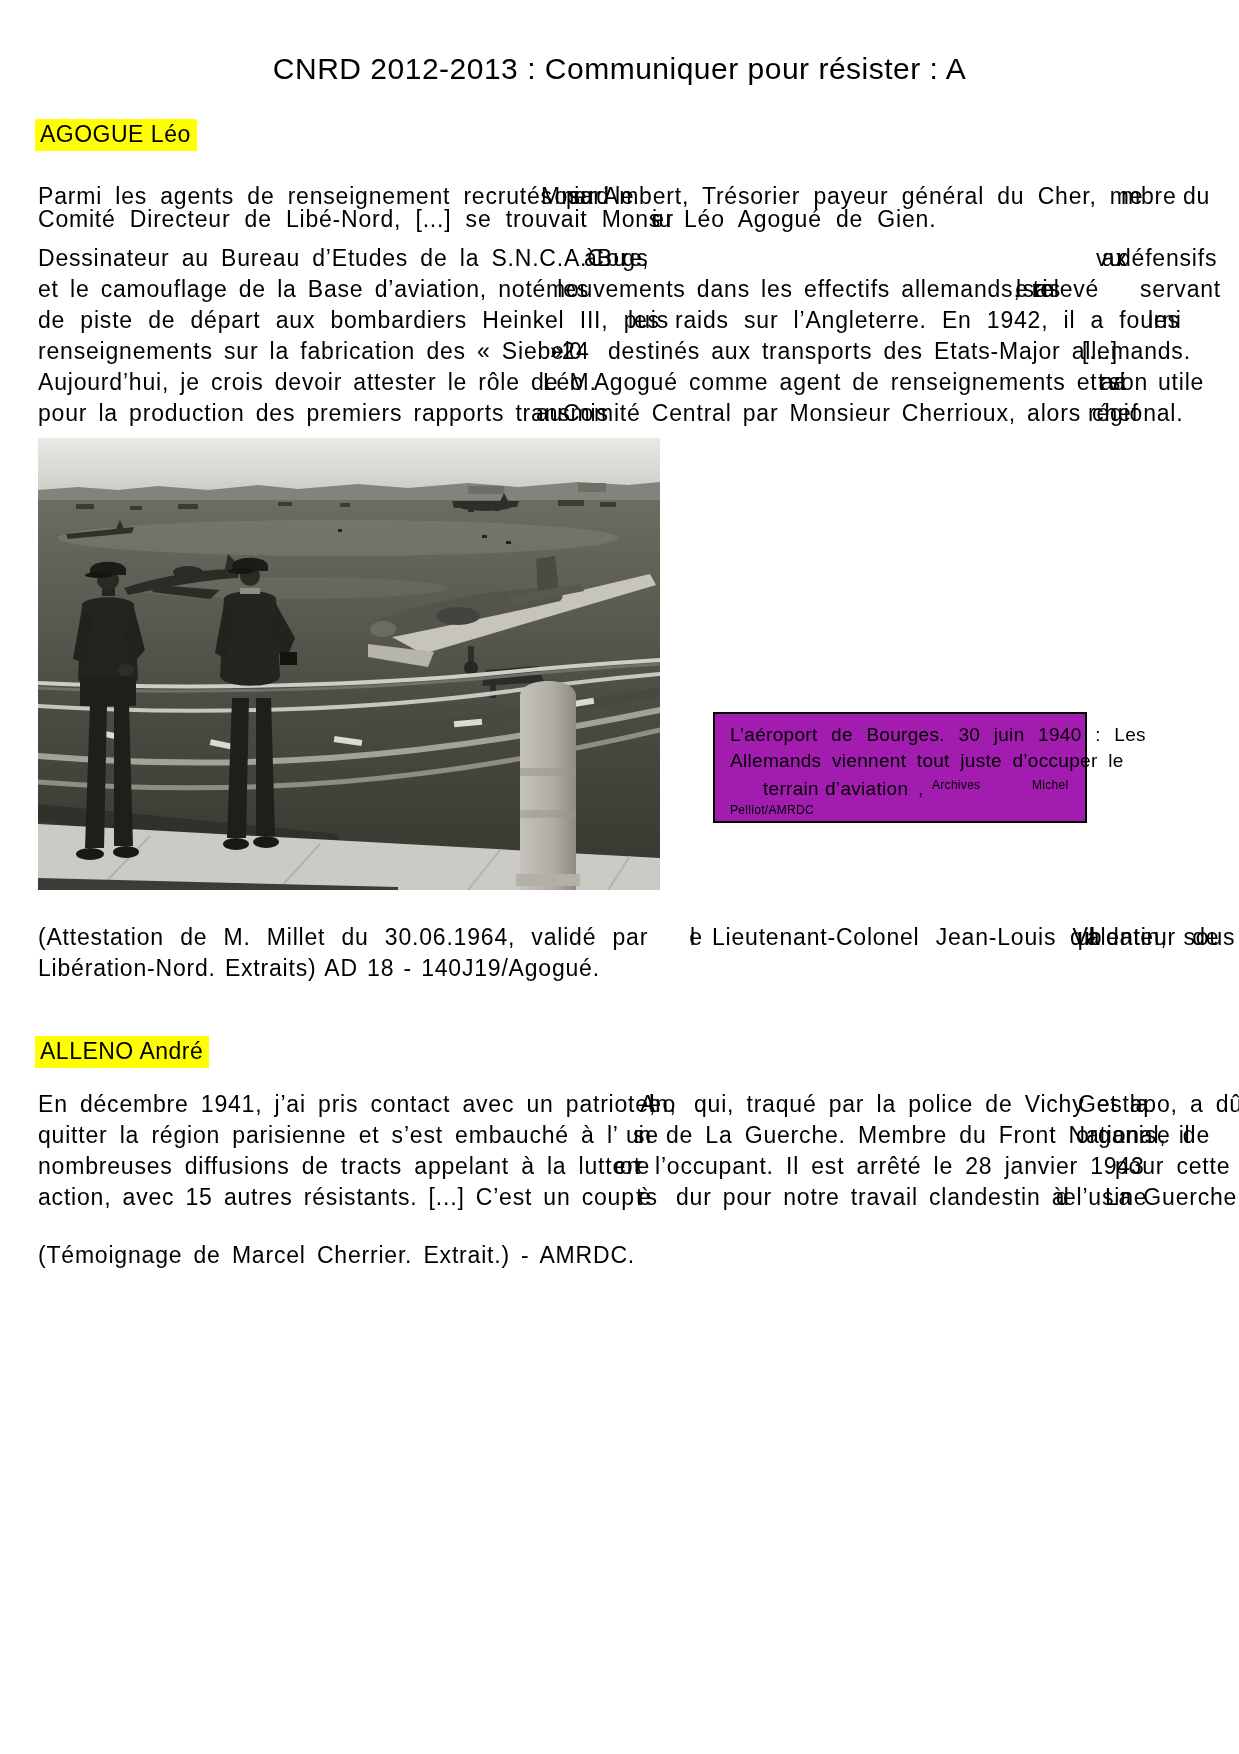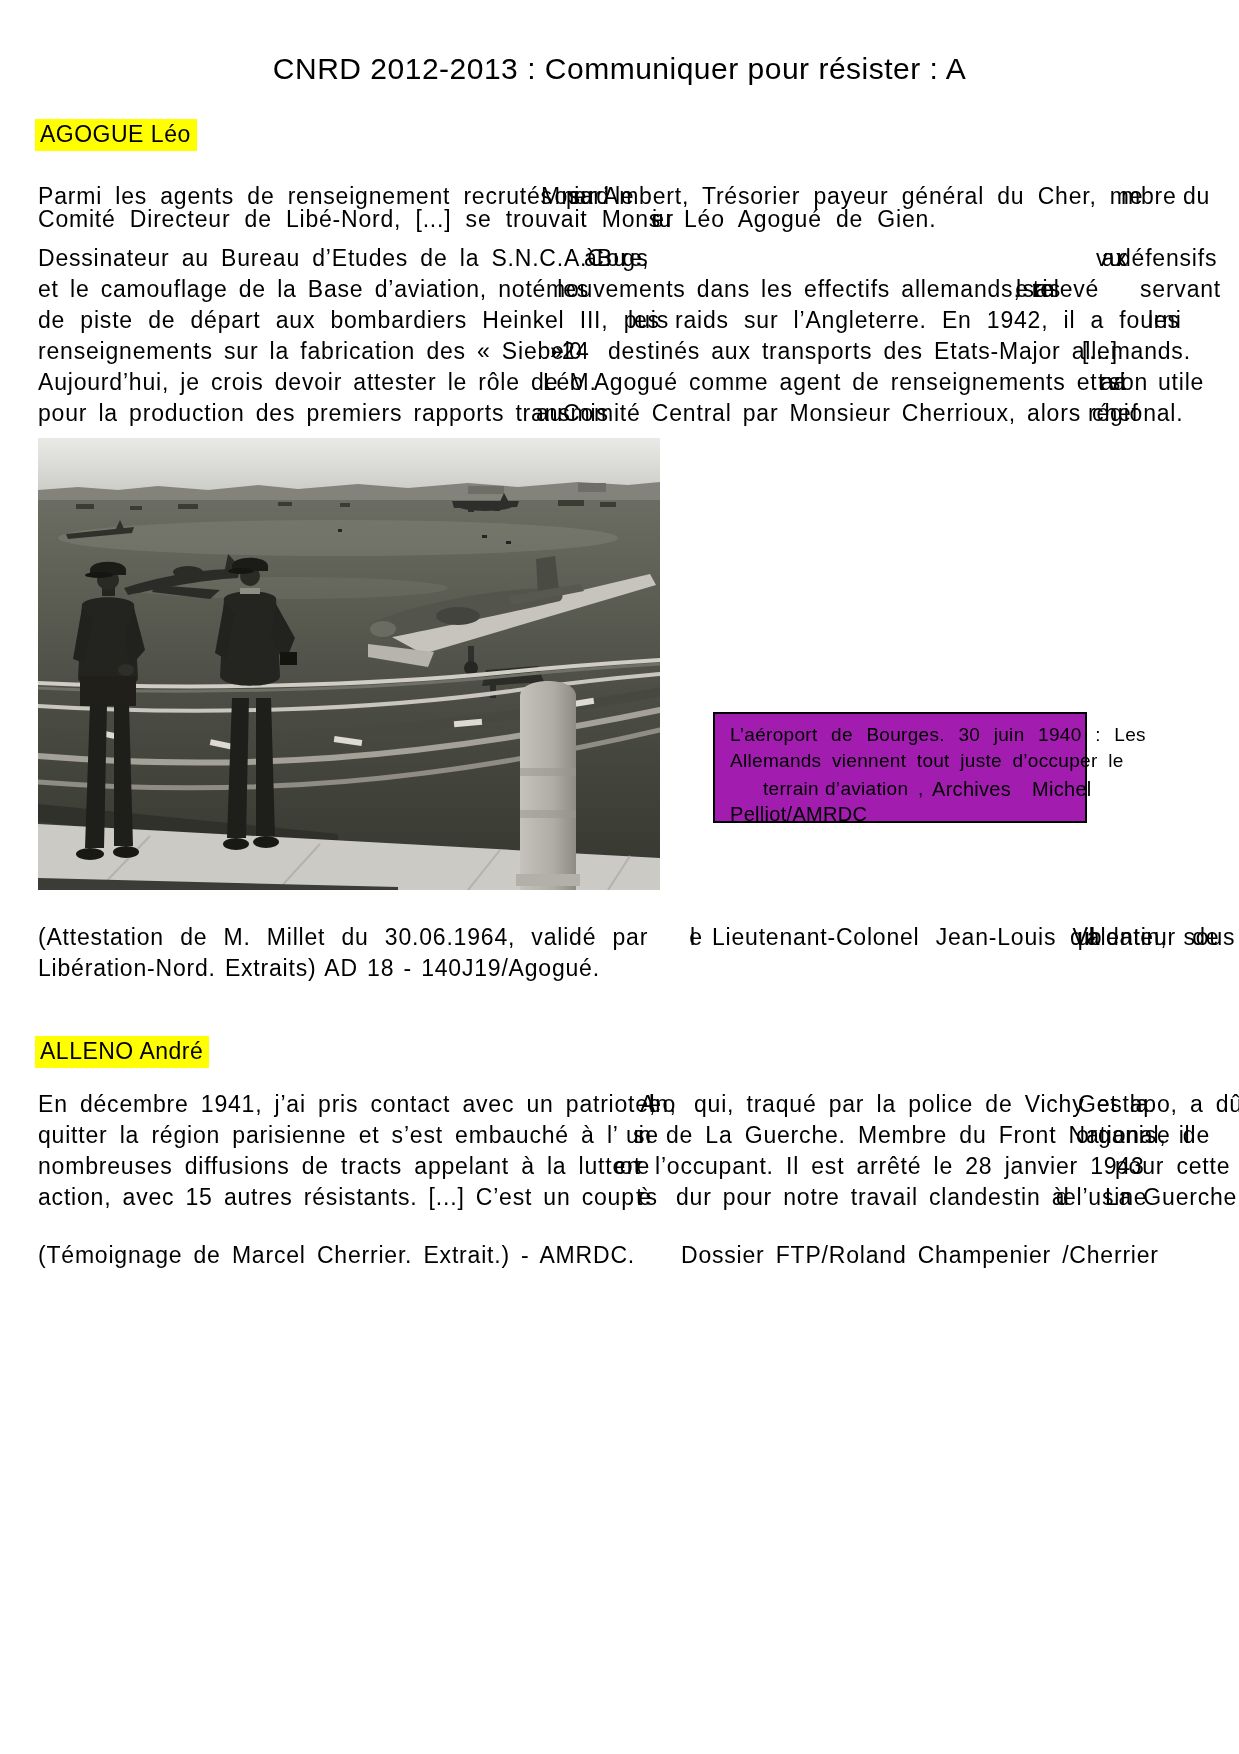--- a/index.html
+++ b/index.html
@@ -24,21 +24,21 @@
   }
   .tline .seg{position:absolute;top:0;white-space:pre;}
   .sq{letter-spacing:-.25em;}
   .photo-wrap{position:absolute;left:38px;top:438px;width:622px;height:452px;}
   .caption-box{
     position:absolute;left:713px;top:712px;width:374px;height:111px;
     border:2px solid #000;background:#a21caf;box-sizing:border-box;
   }
   .cline{position:absolute;left:0;width:370px;height:26px;font-size:19px;letter-spacing:.3px;}
   .cline .seg{position:absolute;top:0;white-space:pre;}
-  .sm{font-size:20px;}
+  .sm{font-size:12px;}
 </style>
 </head>
 <body>
 
 <div class="page">
 
   <div class="doc-title">CNRD 2012-2013 : Communiquer pour résister : A</div>
 
   <div class="hl-heading hl-agogue">AGOGUE Léo</div>
   <div class="hl-heading hl-alleno">ALLENO André</div>
@@ -130,21 +130,20 @@
           <span class="seg" style="left: 38px;">action, avec 15 autres résistants. [...] C’est un coup</span>
           <span class="seg sq" style="left: 636px;">très</span>
           <span class="seg" style="left: 676px;">dur pour notre travail clandestin à l’usine</span>
           <span class="seg sq" style="left: 1056px;">de</span>
           <span class="seg" style="left: 1080px; padding-left: 25px;">La Guerche.</span>
         </div>
       </div>
       <div>
         <div class="tline" style="top: 1242px; word-spacing: 4px;">
           <span class="seg" style="left: 38px;">(Témoignage de Marcel Cherrier. Extrait.) - AMRDC.</span>
-          <span class="seg" style="left: 681px;">Dossier FTP/Roland Champenier /Cherrier</span>
         </div>
       </div>
     </div>
 
   <div class="photo-wrap">
     <svg width="622" height="452" viewBox="0 0 622 452">
       <defs>
         <linearGradient id="skyG" x1="0" y1="0" x2="0" y2="1">
           <stop offset="0" stop-color="#e9e9e6"></stop>
             <stop offset="1" stop-color="#c7c7c2"></stop>

